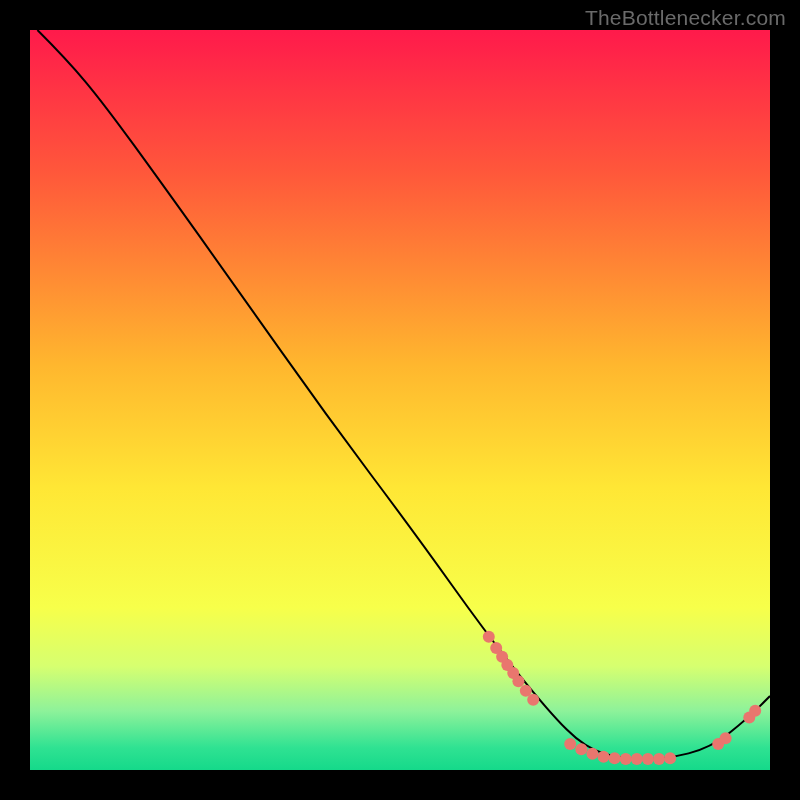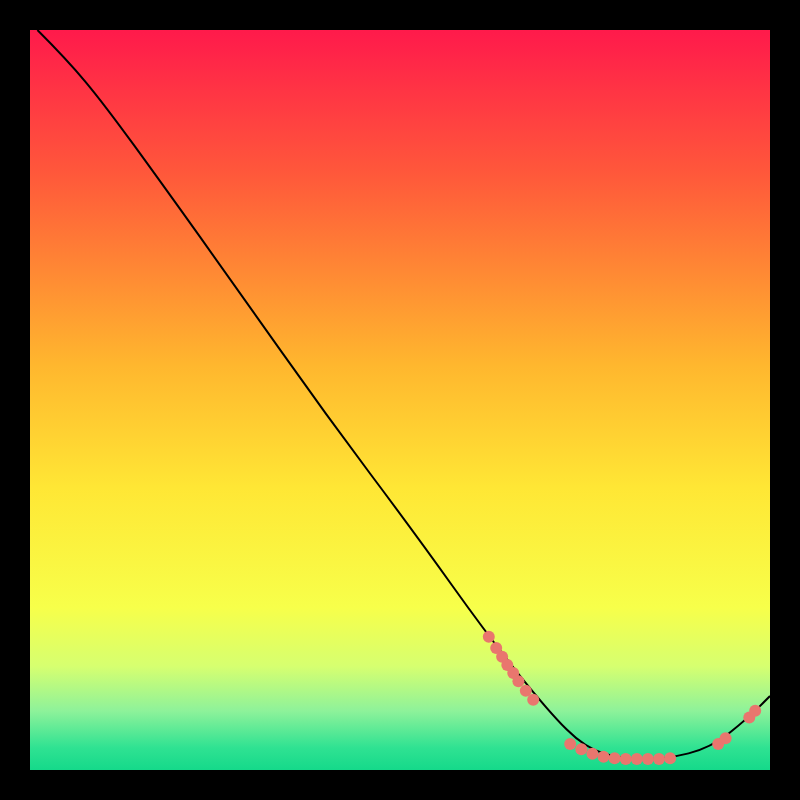--- a/index.html
+++ b/index.html
@@ -32,20 +32,21 @@
     top: 30px;
     width: 740px;
     height: 740px;
   }
   svg { display: block; }
 </style>
 </head>
 <body>
 
 <div class="frame">
+  <div class="watermark">TheBottlenecker.com</div>
 
   <div class="plot">
     <svg id="chart-svg" viewBox="0 0 740 740" width="740" height="740" preserveAspectRatio="none">
       <defs>
         <linearGradient id="bg-grad" x1="0" y1="0" x2="0" y2="1">
             <stop offset="0%" stop-color="#ff1a4b"></stop>
             <stop offset="20%" stop-color="#ff5a3a"></stop>
             <stop offset="45%" stop-color="#ffb62e"></stop>
             <stop offset="62%" stop-color="#ffe735"></stop>
             <stop offset="78%" stop-color="#f7ff4a"></stop>

